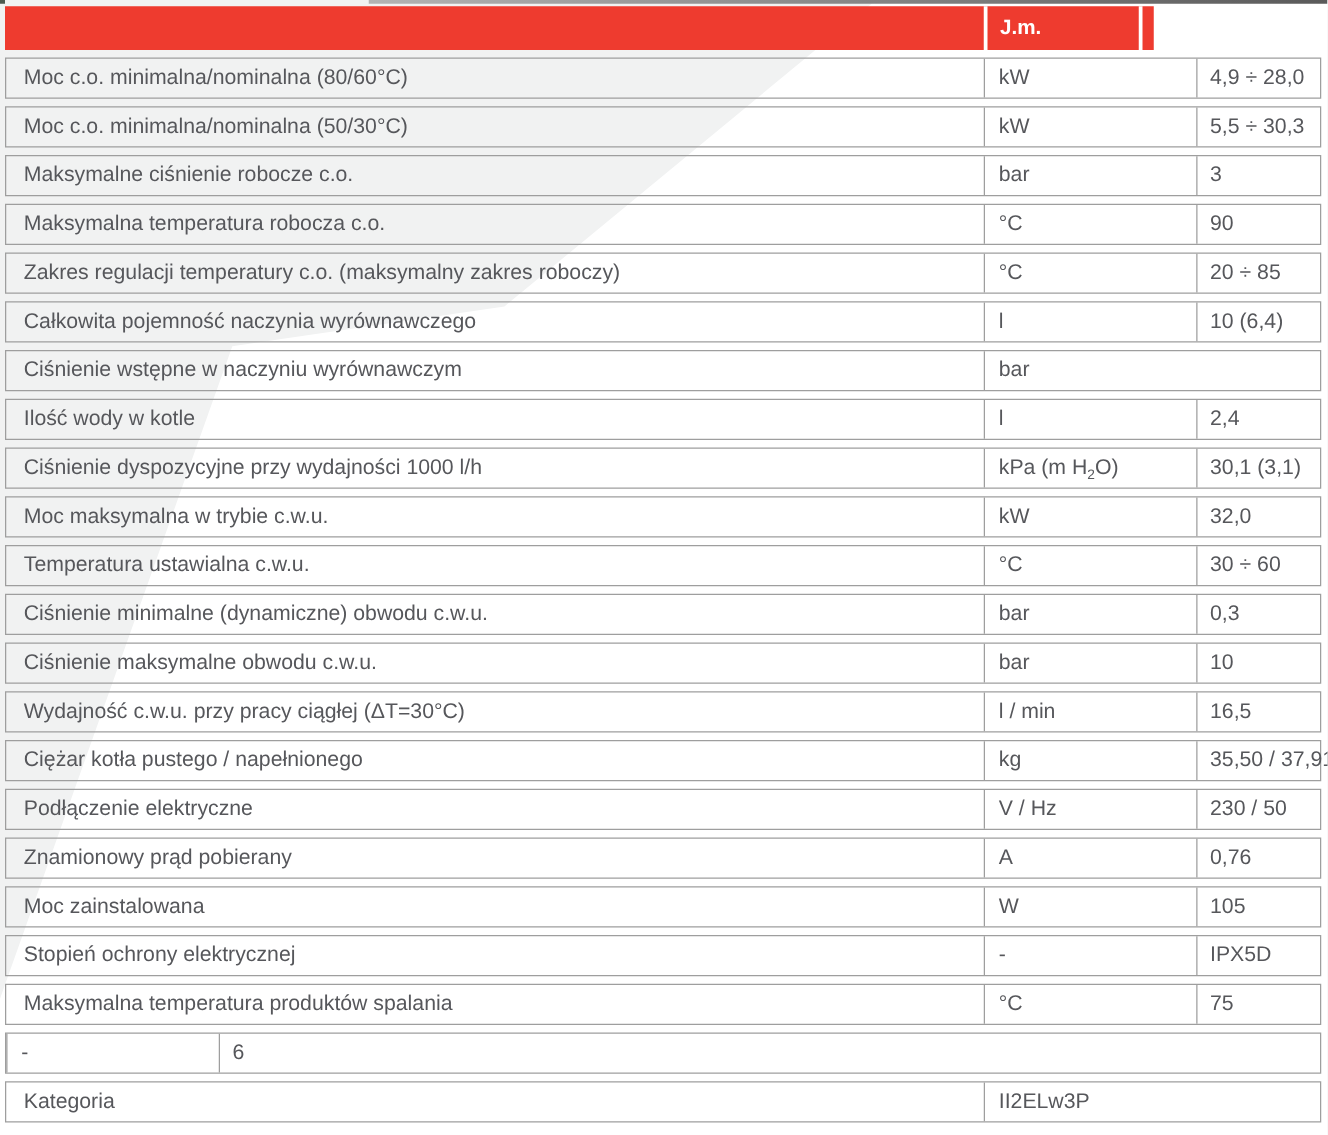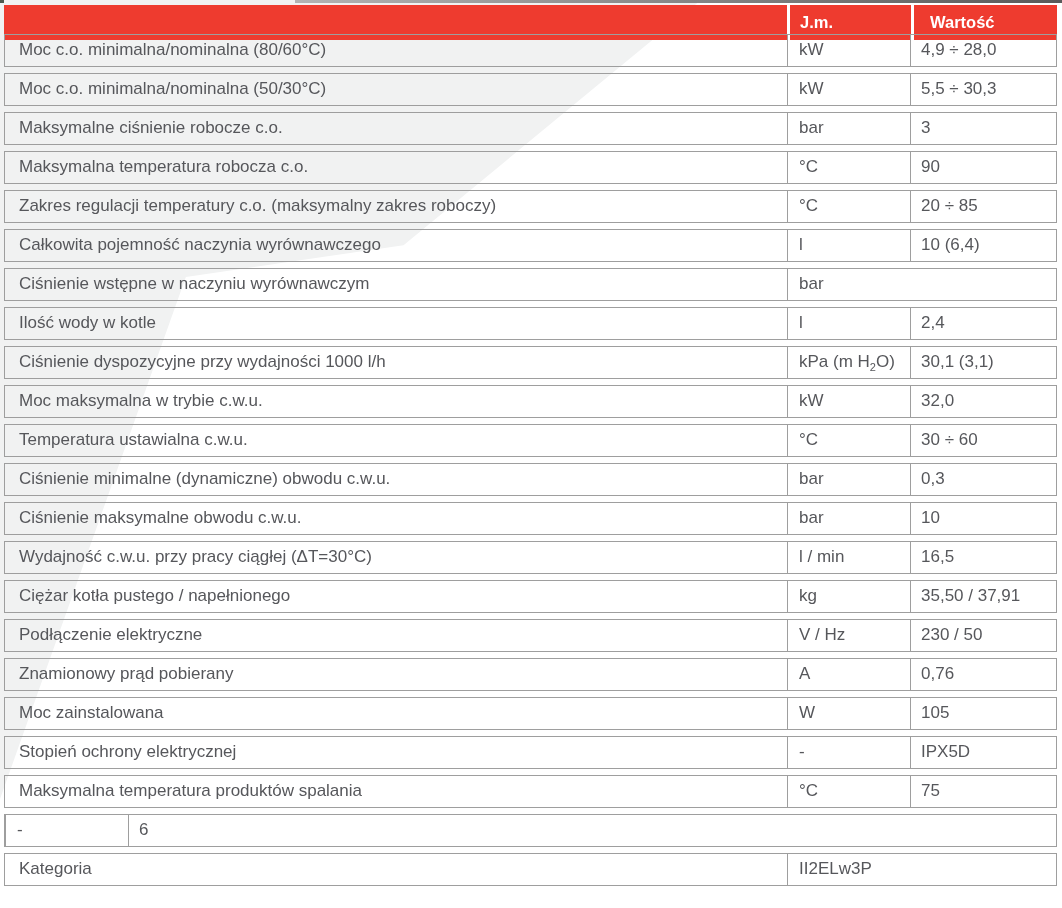--- a/index.html
+++ b/index.html
@@ -29,39 +29,39 @@
     position: absolute; left: 295px; top: 0; width: 767px; height: 2.5px;
     background: linear-gradient(to right, #b3b3b3, #5a5a5a);
   }
   .corner-dot {
     position: absolute; left: 0; top: 0; width: 4px; height: 3px;
     background: #4d5a50;
   }
 
   
   .thead {
-    position: absolute; left: 4px; top: 5px; width: 1053px; height: 35px;
+    position: absolute; left: 4px; top: 5px; width: 919px; height: 35px;
     background: var(--red);
     display: flex;
     color: #ffffff; font-weight: bold; font-size: 16.5px;
   }
   .th-param { flex: 0 0 783px; }
   .th-unit  {
     flex: 0 0 124px; box-sizing: border-box;
     border-left: 3px solid #ffffff;
     padding-left: 10px; line-height: 35px;
   }
   .th-value {
     flex: 1; box-sizing: border-box;
     border-left: 3px solid #ffffff;
     padding-left: 16px; line-height: 35px;
   }
 
   
-  .tbody { position: absolute; left: 4px; top: 34px; width: 1053px; }
+  .tbody { position: absolute; left: 4px; top: 46px; width: 1053px; }
   .trow {
     height: 33px; margin-bottom: 6px;
     border: 1.5px solid var(--border);
     box-sizing: border-box;
     display: flex;
     font-size: 17px; color: var(--text);
     background: transparent;
   }
   .td-param {
     flex: 0 0 782px; box-sizing: border-box;
@@ -72,20 +72,21 @@
     flex: 0 0 123px; box-sizing: border-box;
     border-left: 1.5px solid var(--border);
     padding-left: 11px; line-height: 29px;
     white-space: nowrap;
   }
   .td-value {
     flex: 1; box-sizing: border-box;
     border-left: 1.5px solid var(--border);
     padding-left: 10px; line-height: 29px;
     white-space: nowrap;
+    margin-left: 47px;
   }
   .trow.merged .td-unit { flex: 1; }
   sub { font-size: 11px; line-height: 0; }
 </style>
 </head>
 <body style="--red: #ee3b2f; --text: #56575b; --border: #9e9e9e; --wm: #f1f2f2;">
 
 <div class="page">
 
   <div class="watermark"></div>

